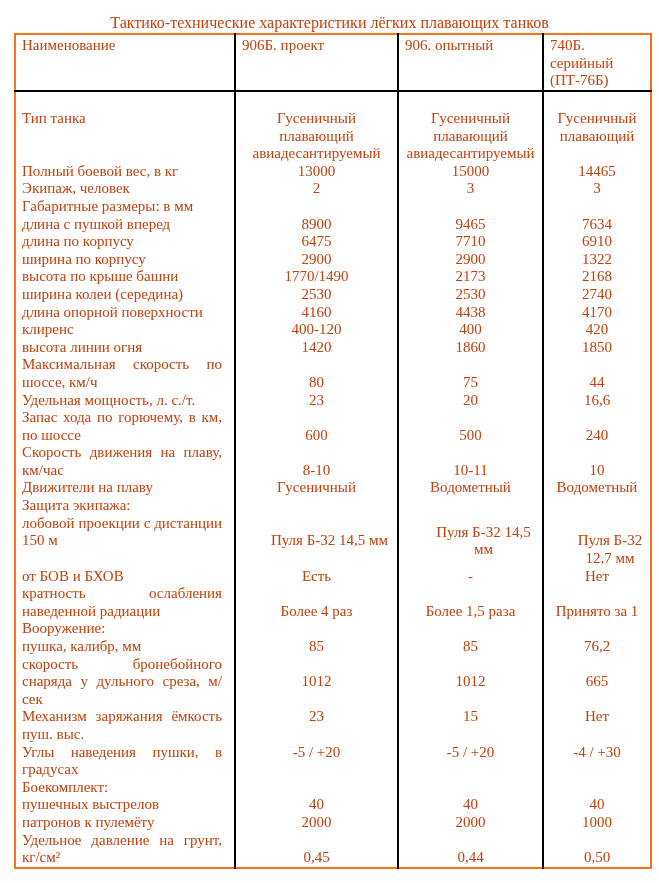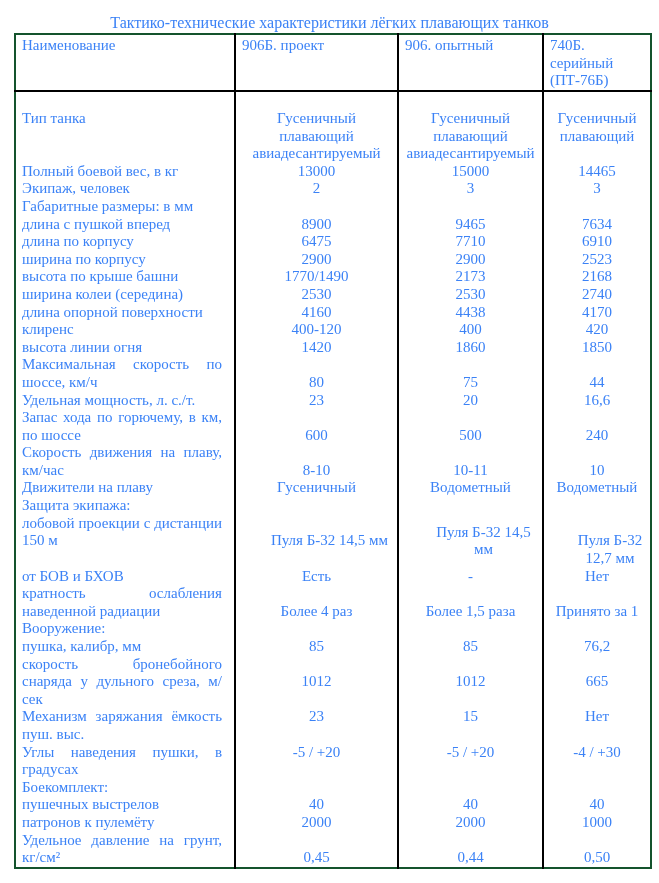--- a/index.html
+++ b/index.html
@@ -1,37 +1,37 @@
 <!DOCTYPE html>
 <html><head>
 <meta charset="utf-8">
 <style>
   html, body { margin: 0; padding: 0; background: #ffffff; }
   .page {
     position: relative;
     width: 659px;
     height: 883px;
     background: #ffffff;
-    color: #3b82f6;
+    color: #c2410c;
     font-family: "Liberation Serif", "DejaVu Serif", serif;
     overflow: hidden;
   }
   .title {
     margin: 14px 0 2px 0;
     text-align: center;
     font-size: 16px;
     line-height: 17px;
     white-space: nowrap;
   }
   table.spec {
     border-collapse: collapse;
     table-layout: fixed;
     margin-left: 14px;
     width: 636px;
-    border: 2px solid #14532d;
+    border: 2px solid #f97316;
     font-size: 15px;
   }
   col.c0 { width: 220px; }
   col.c1 { width: 163px; }
   col.c2 { width: 145px; }
   col.c3 { width: 108px; }
   th, td {
     font-weight: normal;
     vertical-align: top;
     line-height: 17.6px;
@@ -123,21 +123,21 @@
       <tr>
           <td class="lab">длина по корпусу</td>
           <td class="val">6475</td>
           <td class="val">7710</td>
           <td class="val">6910</td>
         </tr>
       <tr>
           <td class="lab">ширина по корпусу</td>
           <td class="val">2900</td>
           <td class="val">2900</td>
-          <td class="val">2523</td>
+          <td class="val">1322</td>
         </tr>
       <tr>
           <td class="lab">высота по крыше башни</td>
           <td class="val">1770/1490</td>
           <td class="val">2173</td>
           <td class="val">2168</td>
         </tr>
       <tr>
           <td class="lab">ширина колеи (середина)</td>
           <td class="val">2530</td>

